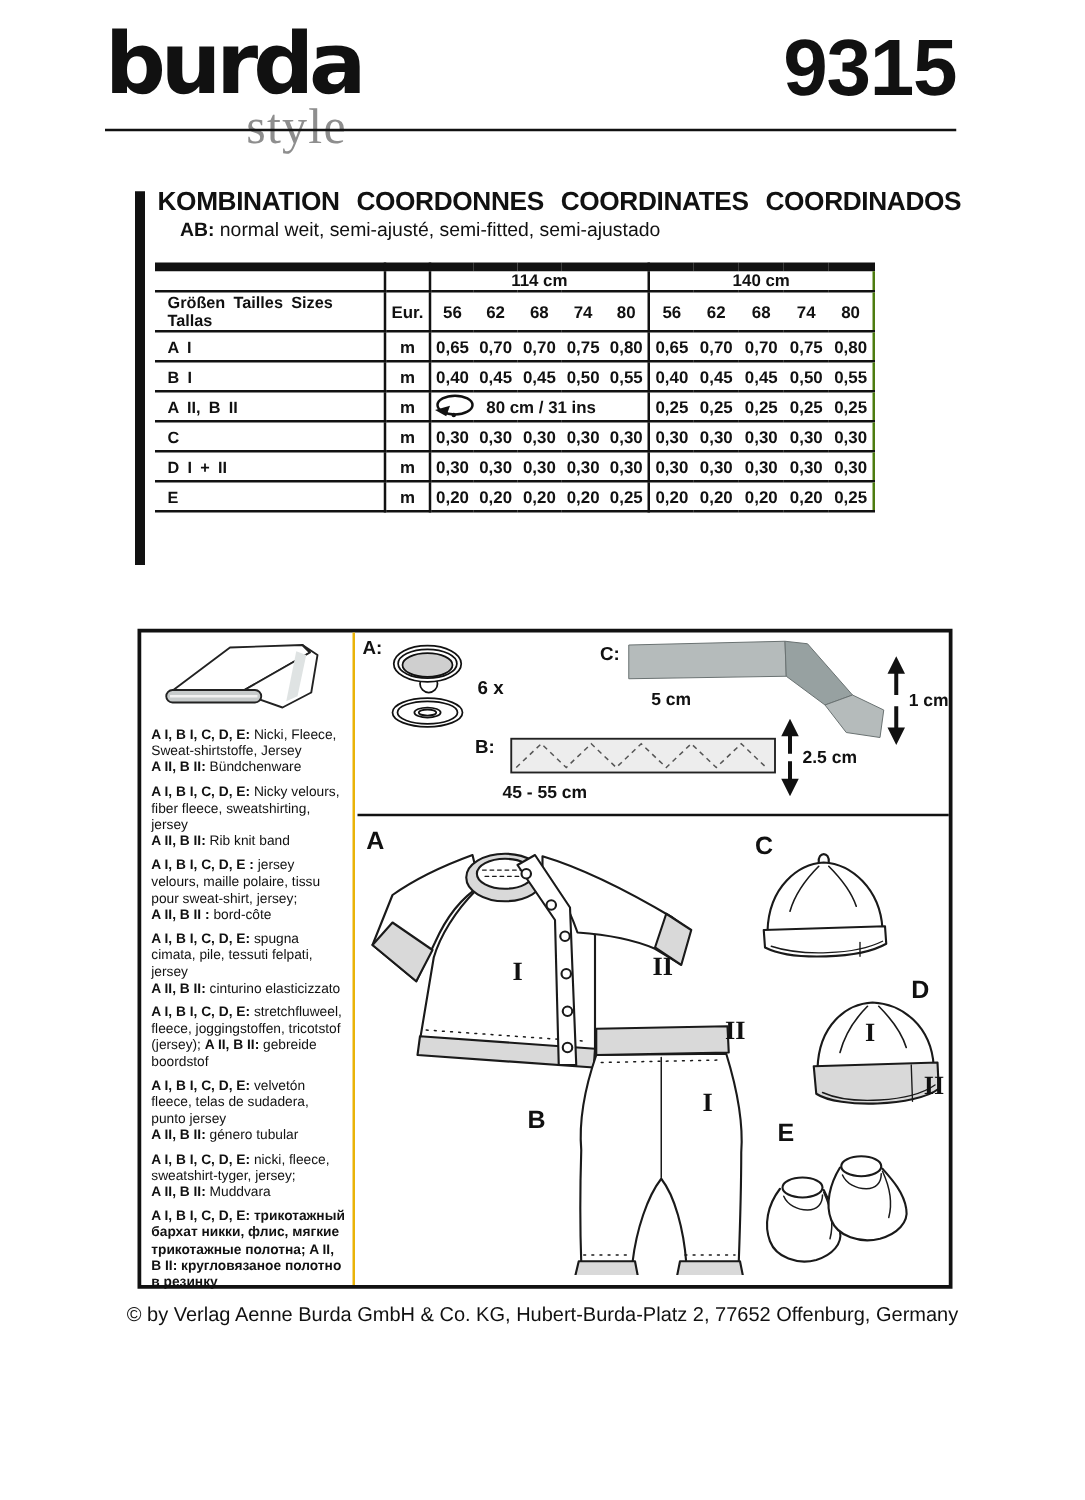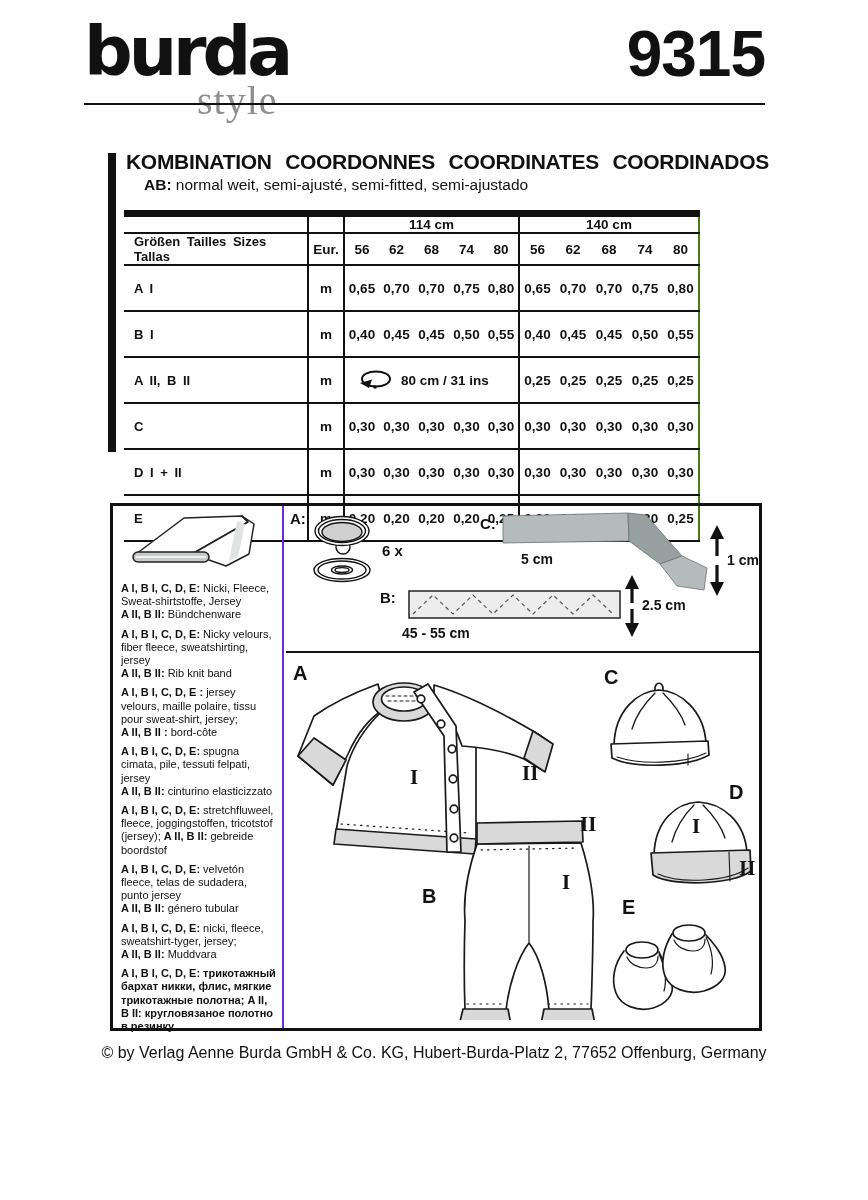--- a/index.html
+++ b/index.html
@@ -15,29 +15,29 @@
   
   .title-bar{left:108px;top:153px;width:8px;height:299px;background:#111;}
   .doc-title{left:126px;top:150px;font-weight:bold;font-size:21px;letter-spacing:-0.3px;word-spacing:8px;line-height:1.1;}
   .doc-subtitle{left:144px;top:176px;font-size:15.5px;line-height:1.2;}
 
   
   #yardage-table{position:absolute;left:124px;top:210px;border-collapse:collapse;table-layout:fixed;border-top:7px solid #111;border-right:2px solid #4d7c0f;}
   #yardage-table th,#yardage-table td{font-weight:bold;font-size:13.5px;text-align:center;padding:0;border-bottom:2px solid #111;vertical-align:middle;}
   #yardage-table tr.group-row{height:18px;}
   #yardage-table tr.size-row{height:20px;}
-  #yardage-table tbody tr{height:46px;}
+  #yardage-table tbody tr{height:24px;}
   #yardage-table .vr{border-right:2px solid #111;}
   #yardage-table .lbl{text-align:left;padding-left:10px;font-size:13px;word-spacing:3px;}
-  #yardage-table .note{text-align:left;padding-left:12px;}
+  #yardage-table .note{text-align:left;}
   #yardage-table .note svg{vertical-align:-5px;margin-right:8px;}
 
   
   .panel{left:110px;top:503px;width:646px;height:522px;border:3px solid #111;}
-  .fabric-col{position:absolute;left:0;top:0;width:171px;height:100%;border-right:2px solid #6d28d9;box-sizing:border-box;}
+  .fabric-col{position:absolute;left:0;top:0;width:171px;height:100%;border-right:2px solid #eab308;box-sizing:border-box;}
   .fabric-col svg.bolt{display:block;margin:6px auto 8px auto;}
   .fab{margin:0 5px 6px 8px;font-size:11px;line-height:13.2px;white-space:pre-line;}
   .fab b{font-weight:bold;}
   .notions{position:absolute;left:173px;top:0;right:0;height:145px;border-bottom:2.5px solid #111;}
   .garments{position:absolute;left:173px;top:148px;right:0;bottom:0;}
   .ov{position:absolute;font-weight:bold;line-height:1;}
   .n-label{font-size:15px;}
   .n-meas{font-size:14px;}
   .g-letter{font-size:20px;}
   .g-numeral{font-family:"Liberation Serif",serif;font-size:21px;}

